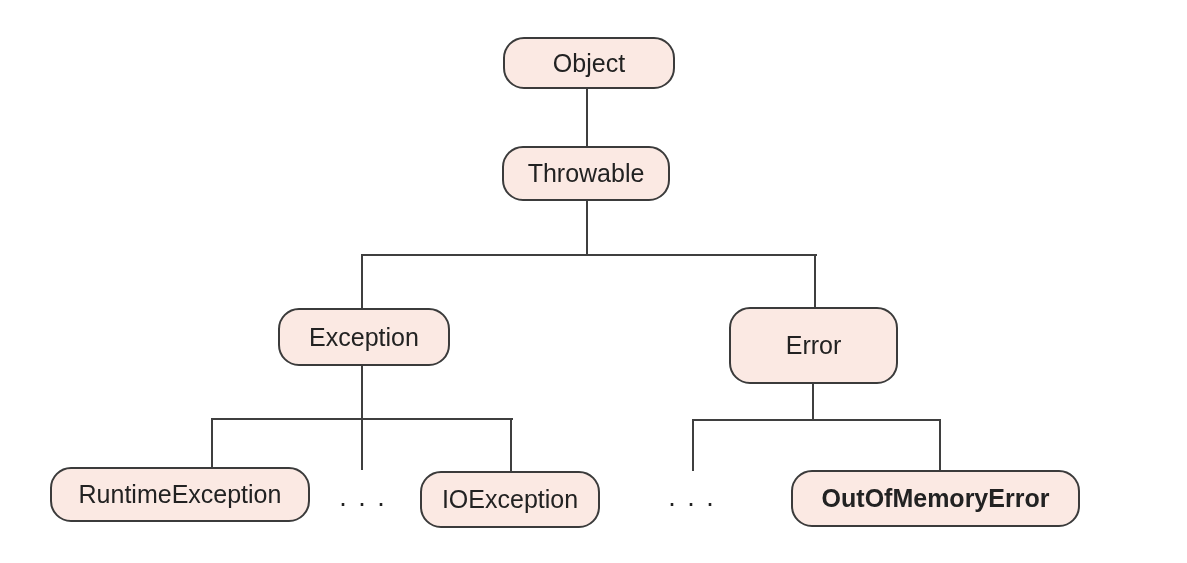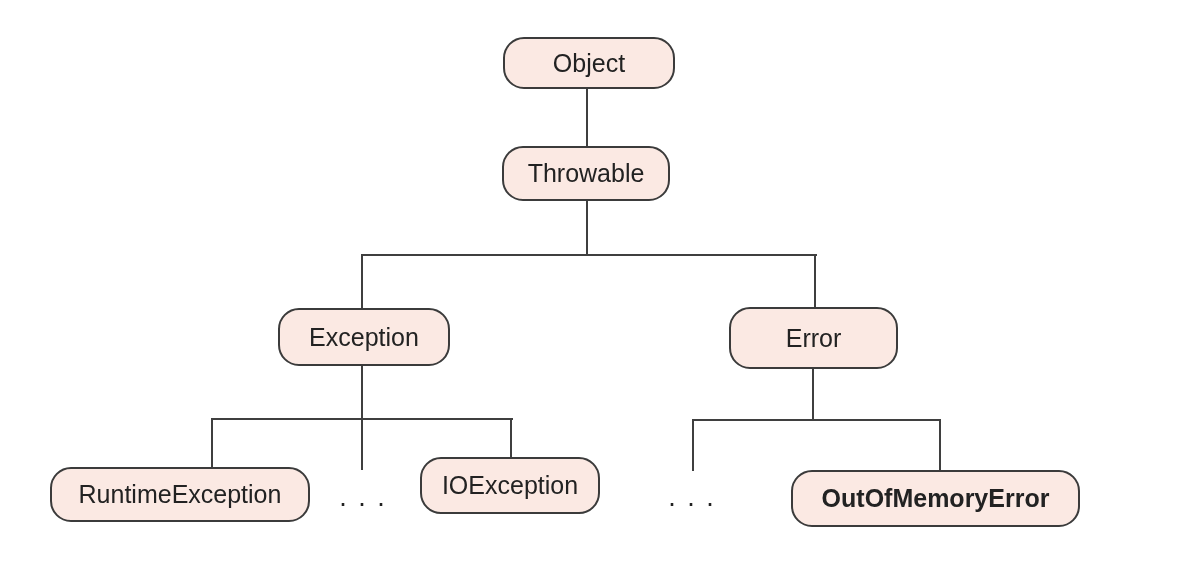--- a/index.html
+++ b/index.html
@@ -46,23 +46,23 @@
     position: absolute;
     background: var(--line);
   }
   .line.v { width: 2px; }
   .line.h { height: 2px; }
 
   
   #n-object    { left: 503px; top: 37px;  width: 172px; height: 52px; }
   #n-throwable { left: 502px; top: 146px; width: 168px; height: 55px; }
   #n-exception { left: 278px; top: 308px; width: 172px; height: 58px; }
-  #n-error     { left: 729px; top: 307px; width: 169px; height: 62px; }
+  #n-error     { left: 729px; top: 307px; width: 169px; height: 77px; }
   #n-runtime   { left: 50px;  top: 467px; width: 260px; height: 55px; }
-  #n-ioexc     { left: 420px; top: 457px; width: 180px; height: 57px; }
+  #n-ioexc     { left: 420px; top: 471px; width: 180px; height: 57px; }
   #n-oom       { left: 791px; top: 470px; width: 289px; height: 57px; font-weight: bold; }
   #d-exception { left: 333px; top: 472px; width: 60px;  height: 50px; }
   #d-error     { left: 662px; top: 472px; width: 60px;  height: 50px; }
 
   
   #l1  { left: 586px; top: 89px;  height: 57px; }                 
   #l2  { left: 586px; top: 201px; height: 54px; }                 
   #l3  { left: 361px; top: 254px; width: 456px; }                 
   #l4  { left: 361px; top: 254px; height: 54px; }                 
   #l5  { left: 814px; top: 254px; height: 53px; }                 

